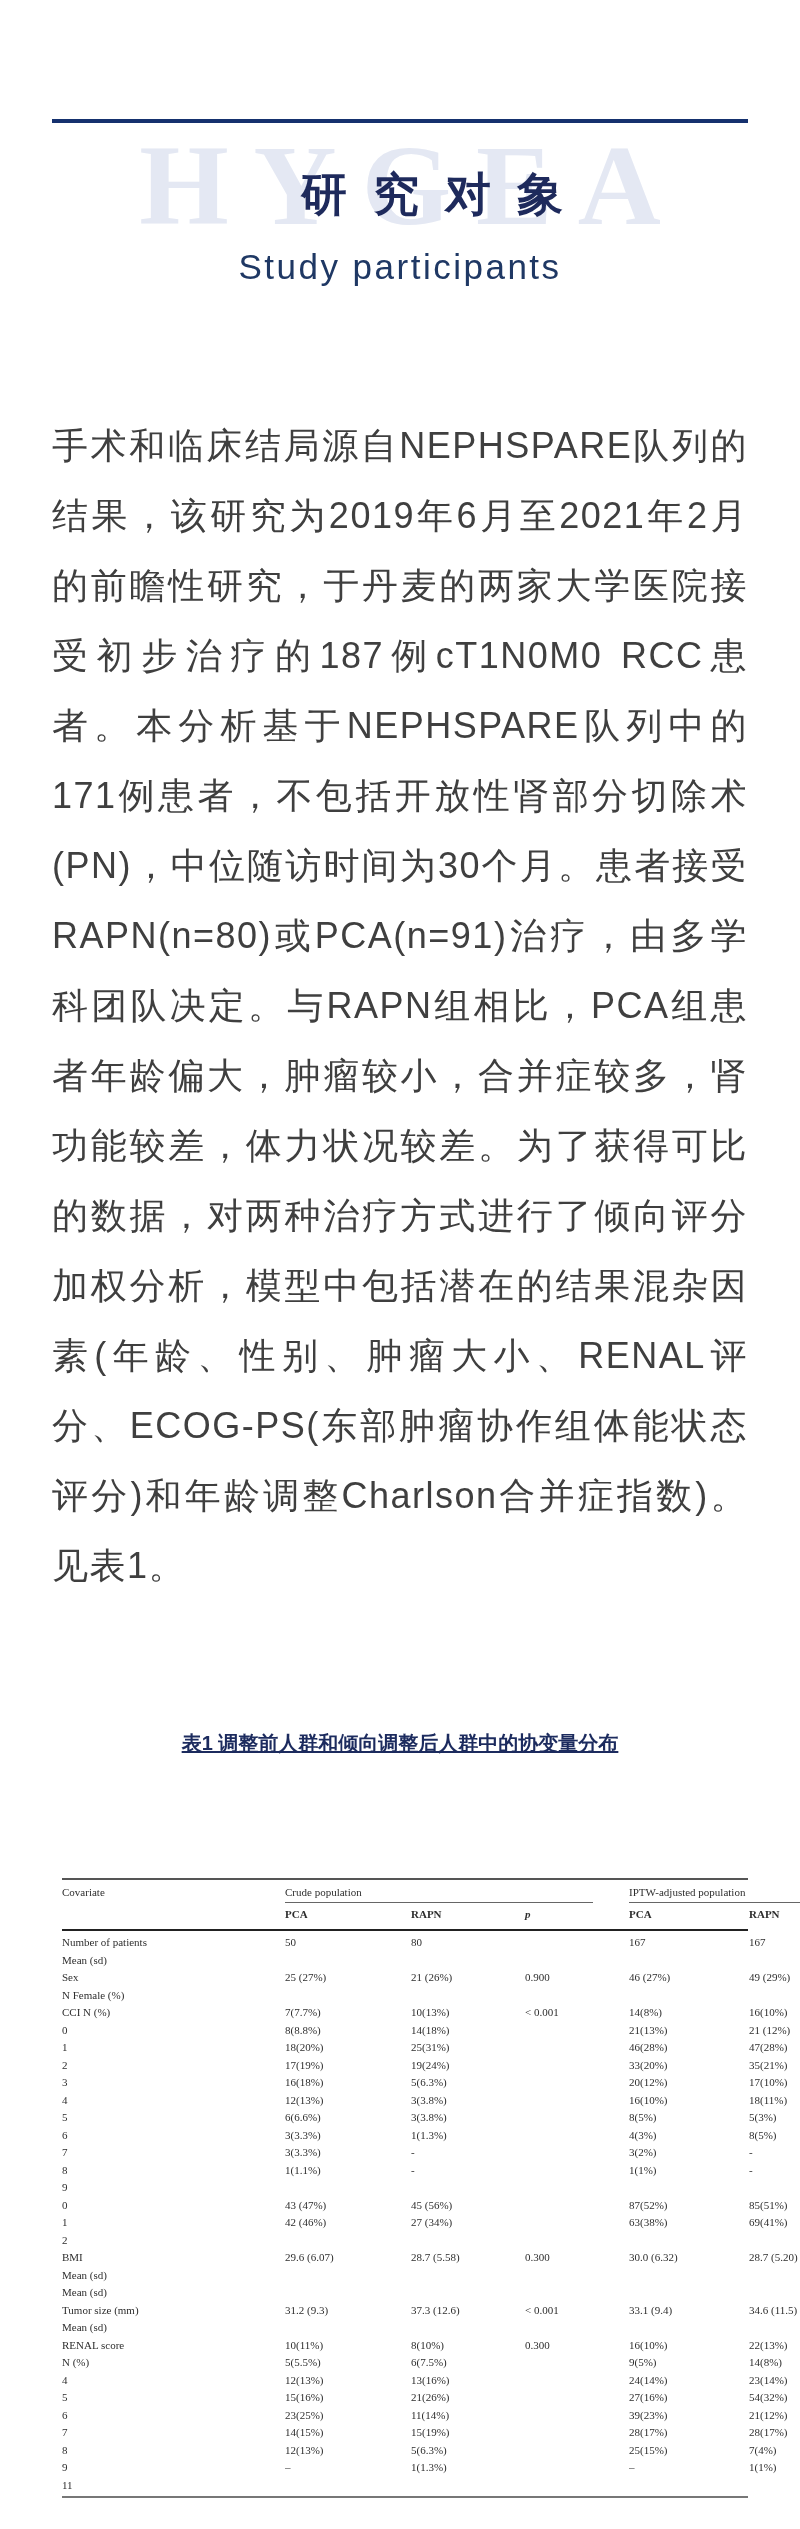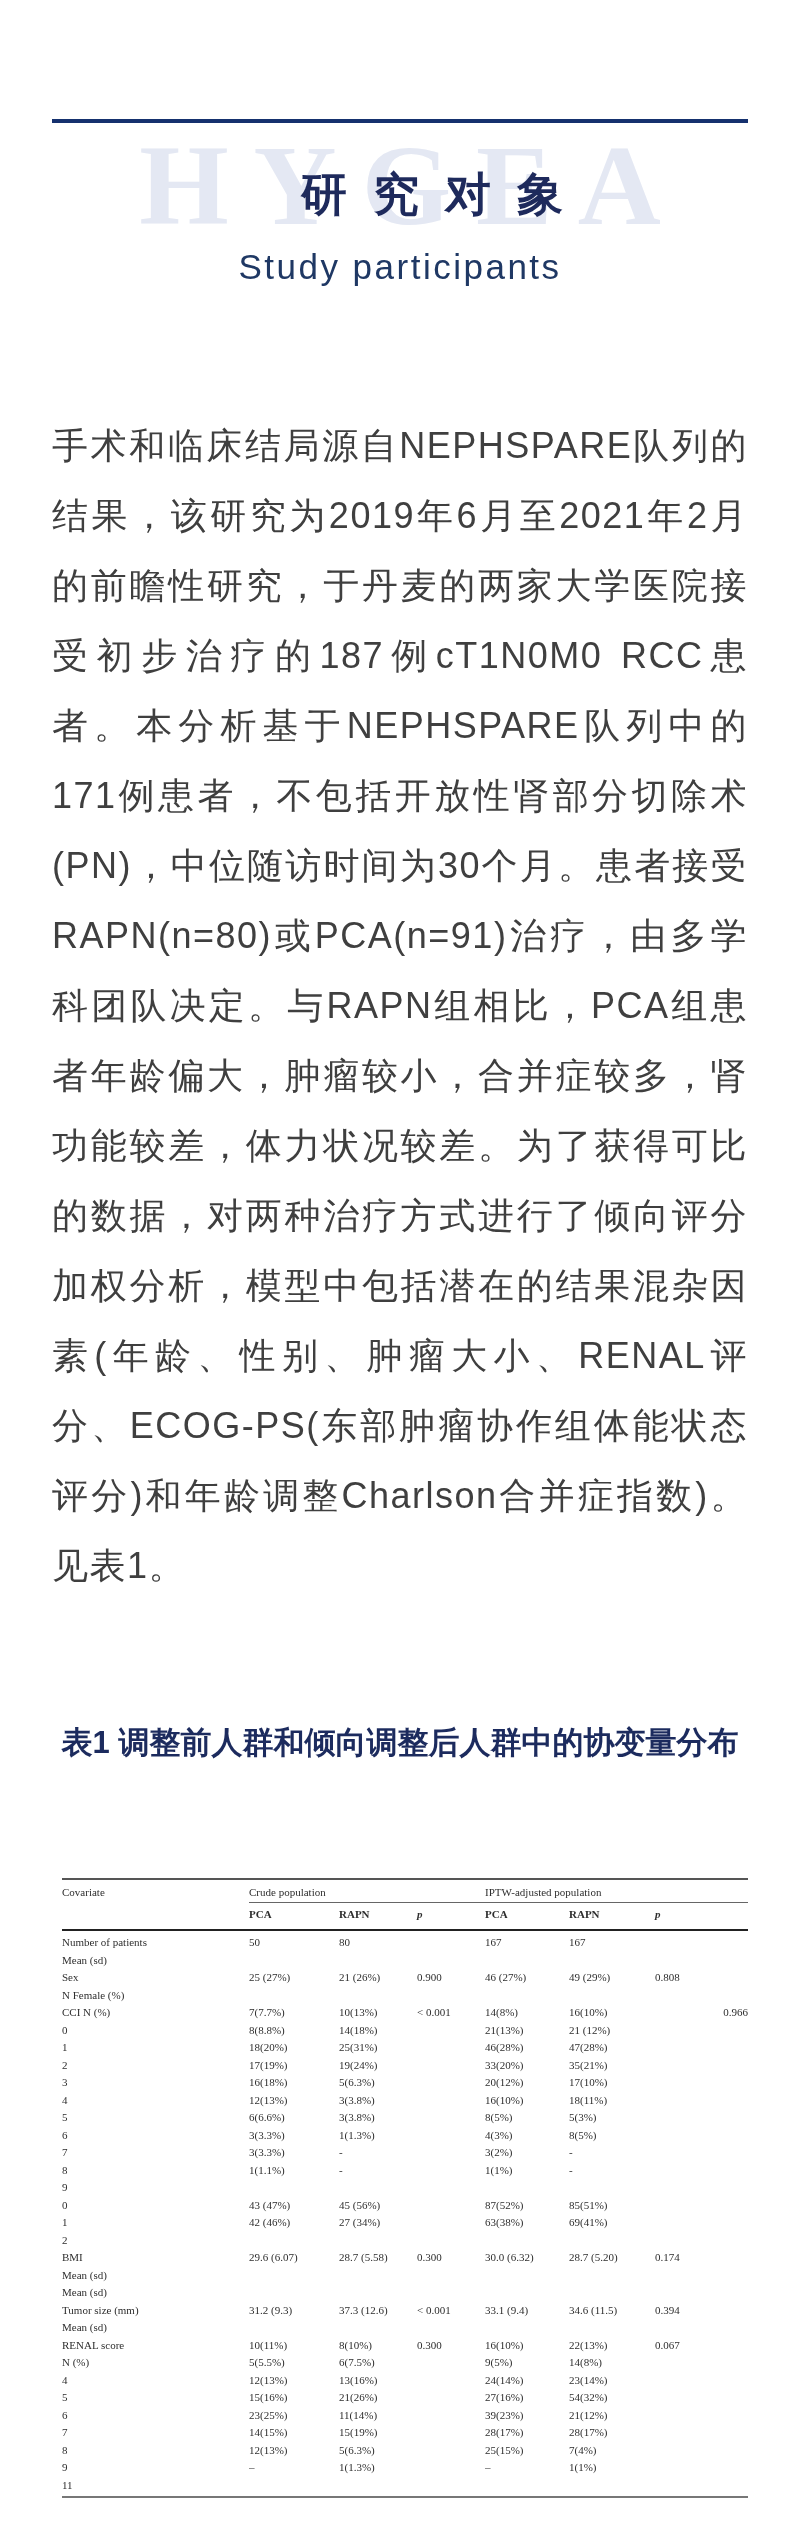--- a/index.html
+++ b/index.html
@@ -49,35 +49,37 @@
     font-size:36px;
     line-height:70px;
     letter-spacing:1.5px;
     text-align:justify;
     color:#3f3f3f;
   }
   
   .table-caption{
     margin-top:127px;
     text-align:center;
-    font-size:31px;line-height:30px;
+    font-size:20px;line-height:30px;
     font-weight:bold;
     color:#1c2b5e;
+    text-decoration:underline;
   }
   
   .stat-table{
     margin:120px 0 0 62px;
     width:686px;
     font-family:"Liberation Serif","DejaVu Serif",serif;
     font-size:11px;
     color:#2e2e2e;
   }
   .tgrid{
     display:grid;
     grid-template-columns:187px 90px 78px 68px 84px 86px 56px 37px;
+    gap:36px;
   }
   .thead{border-top:2px solid #555;}
   .thr1{padding-top:5px;}
   .gh{line-height:14px;padding-bottom:3px;}
   .gh-cov{grid-column:1;}
   .gh-crude{grid-column:2 / span 3;border-bottom:1px solid #666;}
   .gh-iptw{grid-column:5 / span 4;border-bottom:1px solid #666;}
   .thr2{padding:4px 0 8px 0;border-bottom:2.5px solid #222;}
   .thr2 div{line-height:14px;font-weight:bold;}
   .thr2 .pcol{font-style:italic;}

